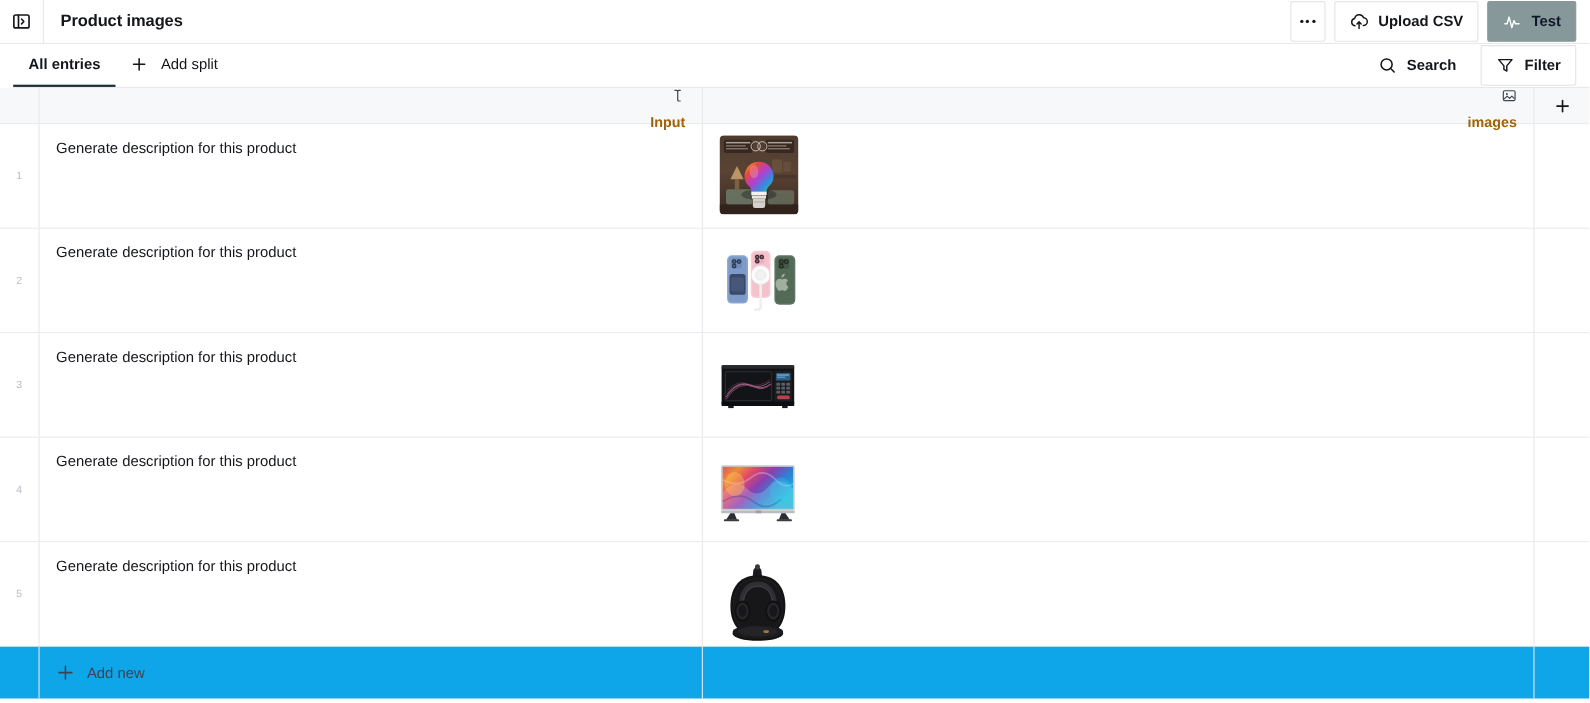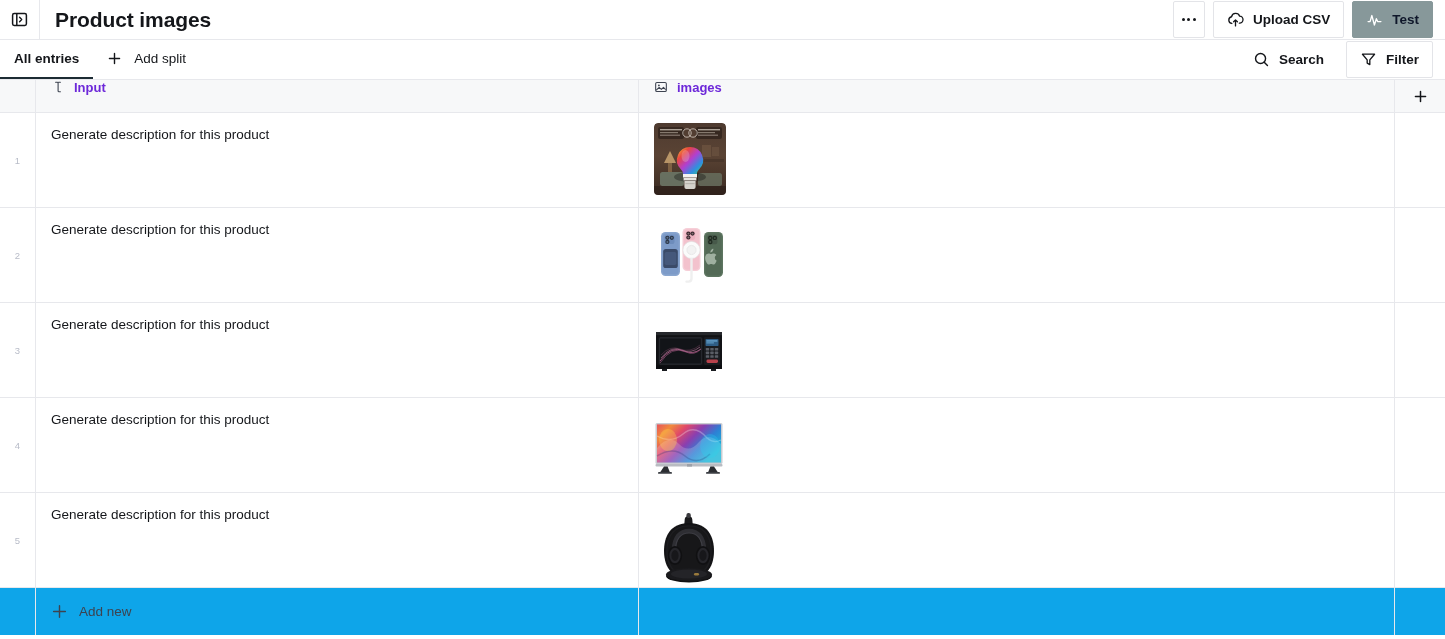--- a/index.html
+++ b/index.html
@@ -26,21 +26,21 @@
     width: 40px;
     height: 39px;
     display: flex;
     align-items: center;
     justify-content: center;
     border-right: 1px solid #e7e8ec;
     flex: 0 0 40px;
     cursor: pointer;
   }
   .page-title {
-    font-size: 21px;
+    font-size: 15px;
     font-weight: 700;
     letter-spacing: -0.1px;
     color: #14161a;
     margin-left: 15px;
   }
   .topbar-right {
     margin-left: auto;
     display: flex;
     align-items: center;
     gap: 8px;
@@ -82,20 +82,21 @@
   }
 
   
   .tabbar {
     height: 40px;
     display: flex;
     align-items: center;
     border-bottom: 1px solid #e7e8ec;
     background: #fff;
     position: relative;
+    margin-left: 12px;
   }
   .tab {
     height: 39px;
     display: inline-flex;
     align-items: center;
     padding: 0 14px;
     font-size: 13.5px;
     font-weight: 700;
     color: #14161a;
     cursor: pointer;
@@ -132,27 +133,28 @@
     background: #f7f8f9;
     border-bottom: 1px solid #e7e8ec;
   }
   .col-gutter { flex: 0 0 36px; border-right: 1px solid #e7e8ec; }
   .col-input  { flex: 0 0 603px; border-right: 1px solid #e7e8ec; }
   .col-images { flex: 0 0 756px; border-right: 1px solid #e7e8ec; }
   .col-add    { flex: 1 1 auto; }
 
   .head-cell {
     display: flex;
-    align-items: flex-start;
+    align-items: flex-end;
     gap: 9px;
     padding: 0 15px;
     font-size: 13px;
     font-weight: 700;
-    color: #6d28d9;
+    color: #a16207;
     height: 32px;
+    flex-direction: column;
   }
   .head-add {
     display: flex;
     align-items: center;
     justify-content: center;
     height: 32px;
     cursor: pointer;
   }
 
   .grid-row {

